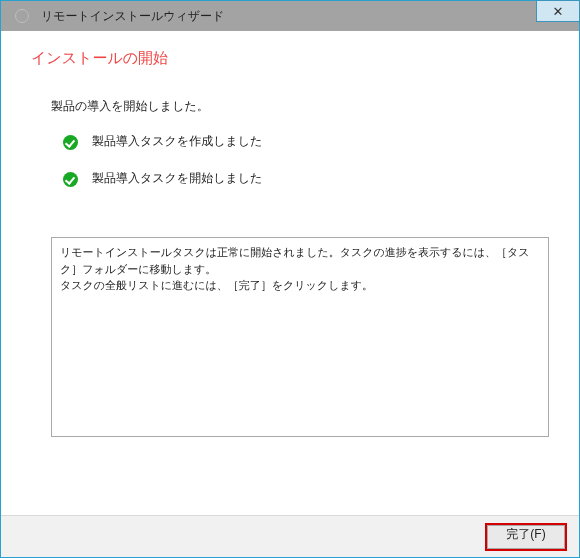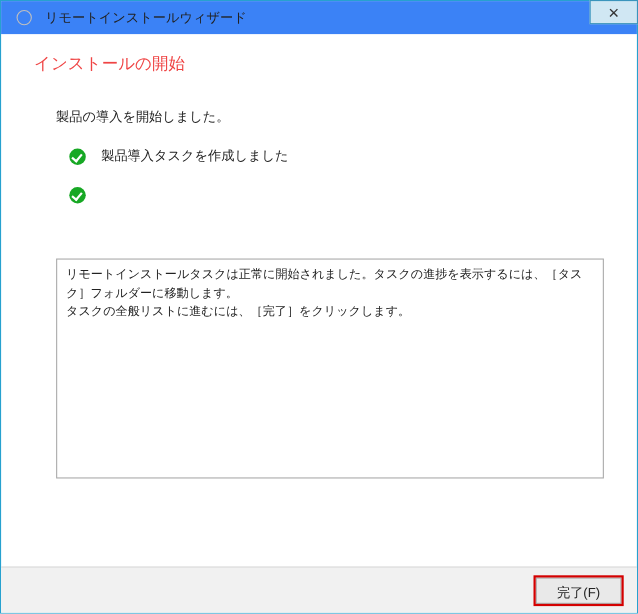--- a/index.html
+++ b/index.html
@@ -13,21 +13,21 @@
     width: 580px;
     height: 558px;
     border: 1px solid #27a1cf;
     background: #fff;
     display: flex;
     flex-direction: column;
     position: relative;
   }
   .titlebar {
     height: 30px;
-    background: #3b82f6;
+    background: #a3a3a3;
     display: flex;
     align-items: center;
     position: relative;
     border-bottom: 0;
   }
   .title-icon {
     width: 14px;
     height: 14px;
     border: 1.5px solid #bfbfbf;
     border-radius: 50%;
@@ -129,21 +129,21 @@
     height: 24px;
     background: #e9e9e9;
     border: 1px solid #a8a8a8;
     outline: 2px solid #d40000;
     outline-offset: 0;
     font-size: 12px;
     color: #222;
     cursor: pointer;
     padding: 0 10px;
     display: flex;
-    align-items: flex-end;
+    align-items: flex-start;
     justify-content: center;
   }
 </style>
 </head>
 <body>
 
 <div class="window">
 
   <div class="titlebar">
     <div class="title-icon"></div>
@@ -159,20 +159,21 @@
     <div class="content-indent">
       <div class="status-heading">製品の導入を開始しました。</div>
 
       <div class="check-row">
         <div class="check-icon"></div>
         <div class="check-text">製品導入タスクを作成しました</div>
       </div>
 
       <div class="check-row">
         <div class="check-icon"></div>
+        <div class="check-text">製品導入タスクを開始しました</div>
       </div>
 
       <div class="log-box">
         <div>リモートインストールタスクは正常に開始されました。タスクの進捗を表示するには、［タスク］フォルダーに移動します。</div>
         <div>タスクの全般リストに進むには、［完了］をクリックします。</div>
       </div>
     </div>
   </div>
 
   <div class="footer">

